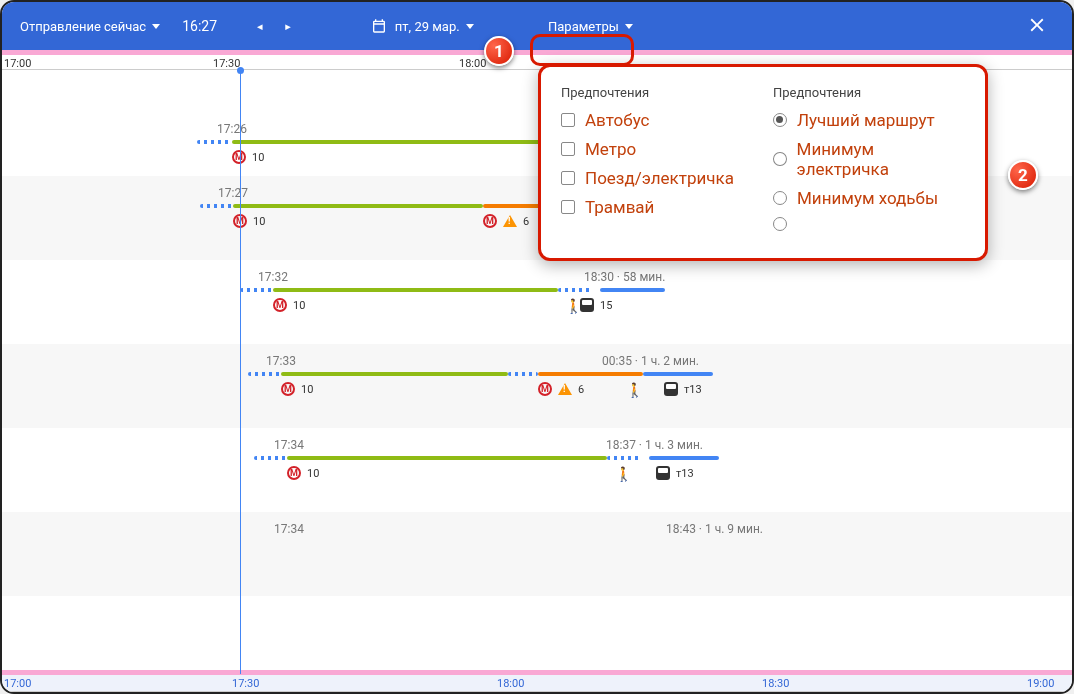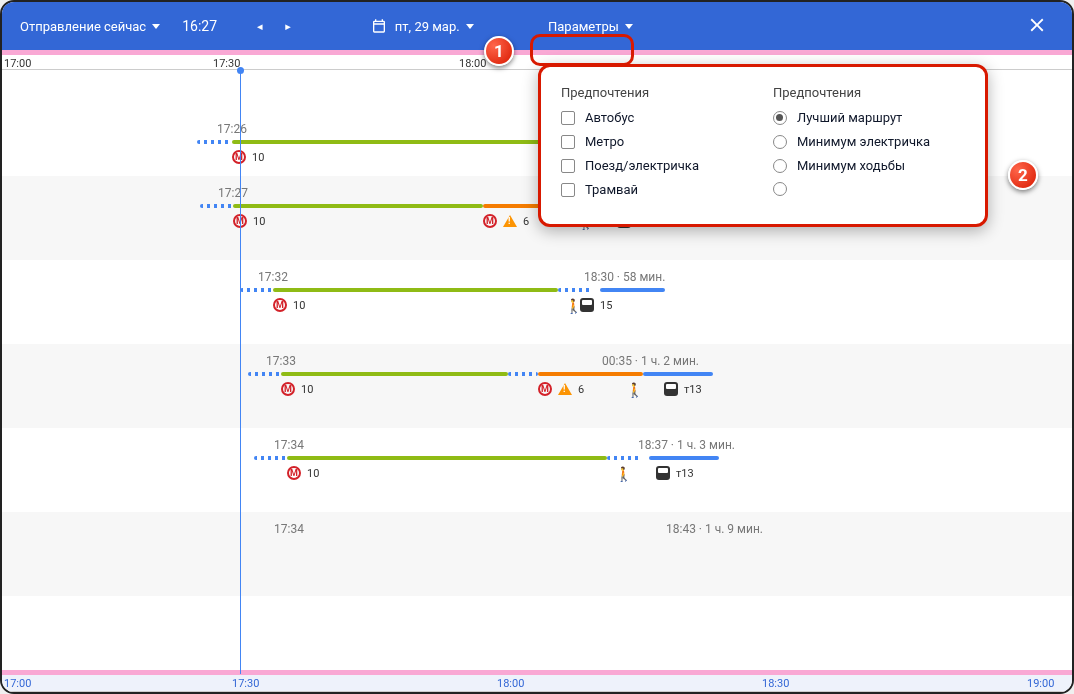--- a/index.html
+++ b/index.html
@@ -42,21 +42,21 @@
 .walk-ic { font-size:14px; }
 .bus-ic { width:14px;height:14px;background:#333;border-radius:3px;display:inline-block;position:relative;}
 .bus-ic::after{content:"";position:absolute;top:2px;left:2px;right:2px;height:5px;background:#fff;border-radius:1px;}
 
 .badge { position:absolute; z-index:60; width:30px; height:30px; border-radius:50%; background: radial-gradient(circle at 30% 30%, #ff664b, #d81900); border:2px solid #fff; box-shadow:0 2px 5px rgba(0,0,0,0.5); color:#fff; font-weight:bold; display:flex;align-items:center;justify-content:center;font-size:17px;}
 .highlight-btn { position:absolute; border:3px solid #d81900; border-radius:10px; z-index:55; pointer-events:none; }
 
 .dropdown { position:absolute; top:62px; left:536px; width:450px; background:#fff; border:3px solid #d81900; border-radius:12px; box-shadow:0 4px 16px rgba(0,0,0,0.3); padding:18px 20px; z-index:50; display:flex; gap:20px;}
 .dropdown h4 { font-size:13px; font-weight:400; color:#444; margin-bottom:10px;}
 .dropdown .col { flex:1; }
-.check-row, .radio-row { display:flex; align-items:center; font-size:13px; color:#0f172a; margin-bottom:9px; cursor:pointer;}
+.check-row, .radio-row { display:flex; align-items:center; font-size:17px; color:#c2410c; margin-bottom:9px; cursor:pointer;}
 .checkbox { width:14px;height:14px;border:1.5px solid #888;margin-right:10px;border-radius:2px;}
 .radio { width:14px;height:14px;border:1.5px solid #888;border-radius:50%;margin-right:10px;position:relative;}
 .radio.checked::after{content:"";position:absolute;top:2px;left:2px;width:7px;height:7px;background:#555;border-radius:50%;}
 </style>
 </head>
 <body>
 
 <div class="frame">
 
   <div class="topbar">
@@ -194,21 +194,21 @@
         <span class="walk-ic">🚶</span>
       </div>
       <div class="icons-row" style="left:662px;">
         <span class="bus-ic"></span>
         <span>т13</span>
       </div>
     </div>
 
     <div class="row">
       <span class="dep-time" style="left:272px">17:34</span>
-      <span class="arr-info" style="left:636px">
+      <span class="arr-info" style="left:604px">
         <span>18:37</span> · <span>1 ч. 3 мин.</span>
       </span>
       <div class="bar-wrap" style="left:252px; width:510px;">
         <div class="seg dots-start" style="left:0;width:33px;"></div>
         <div class="seg green" style="left:33px;width:320px;"></div>
         <div class="seg dots-end" style="left:353px;width:35px;"></div>
         <div class="seg blue" style="left:395px;width:70px;"></div>
       </div>
       <div class="icons-row" style="left:285px;">
         <span class="metro-ic">М</span>

